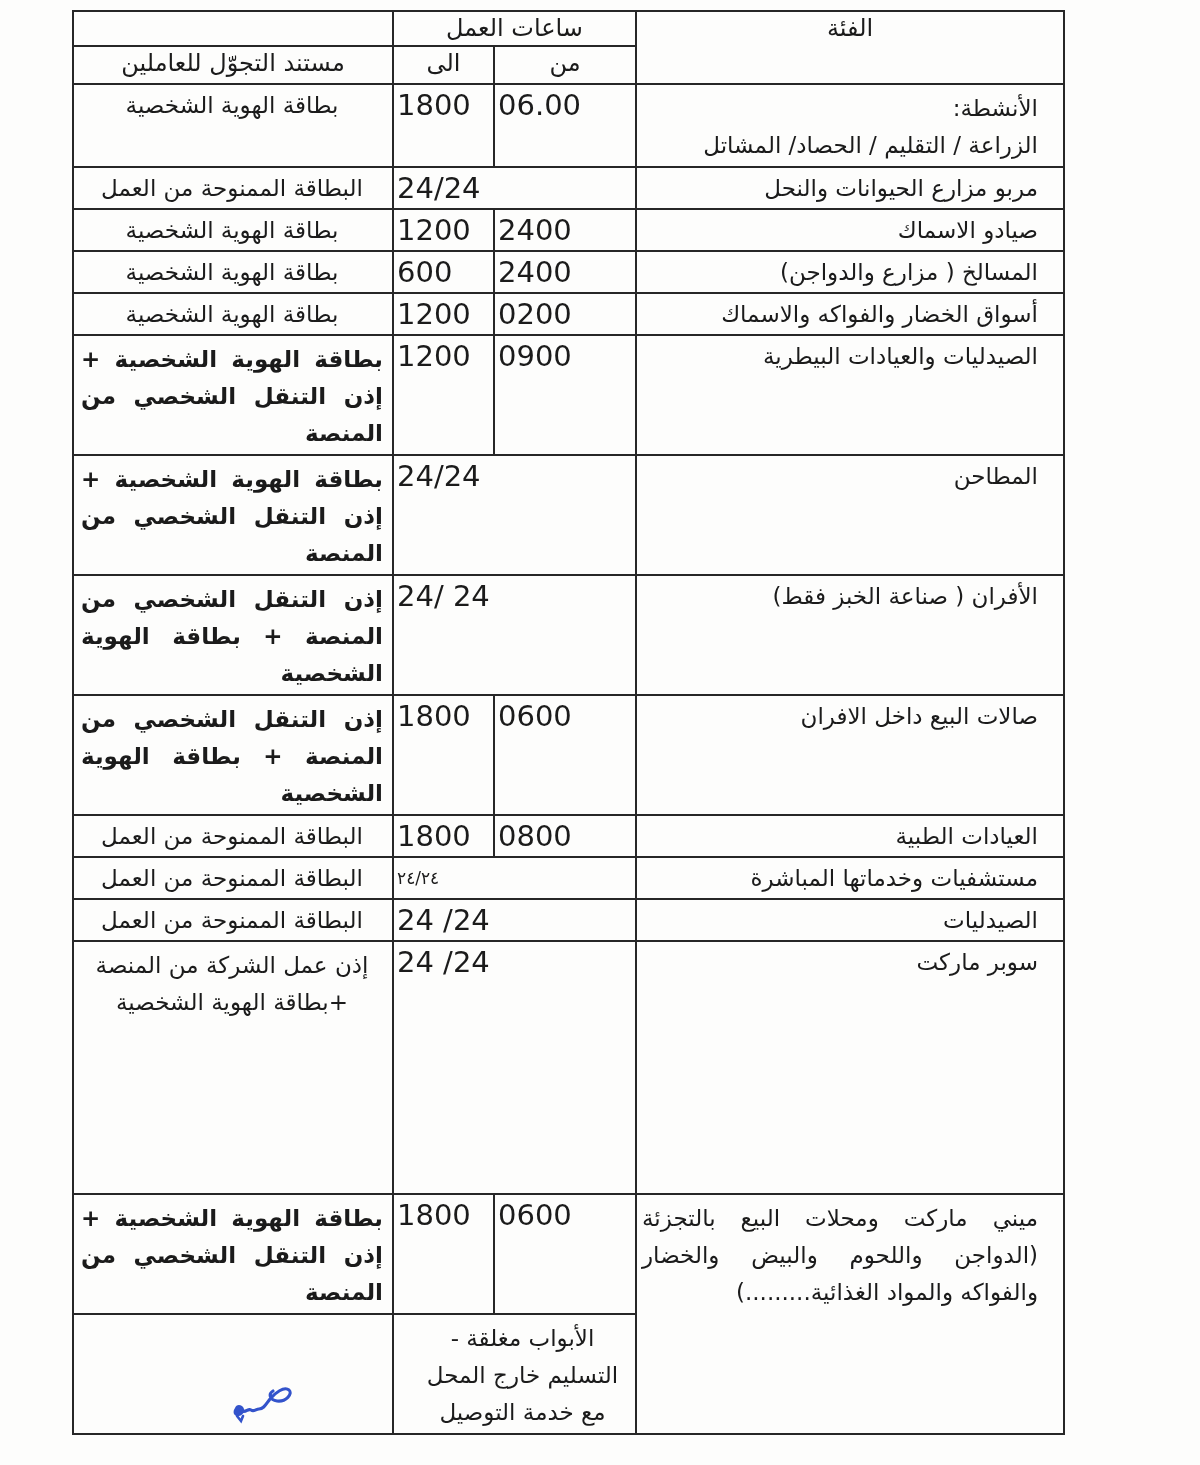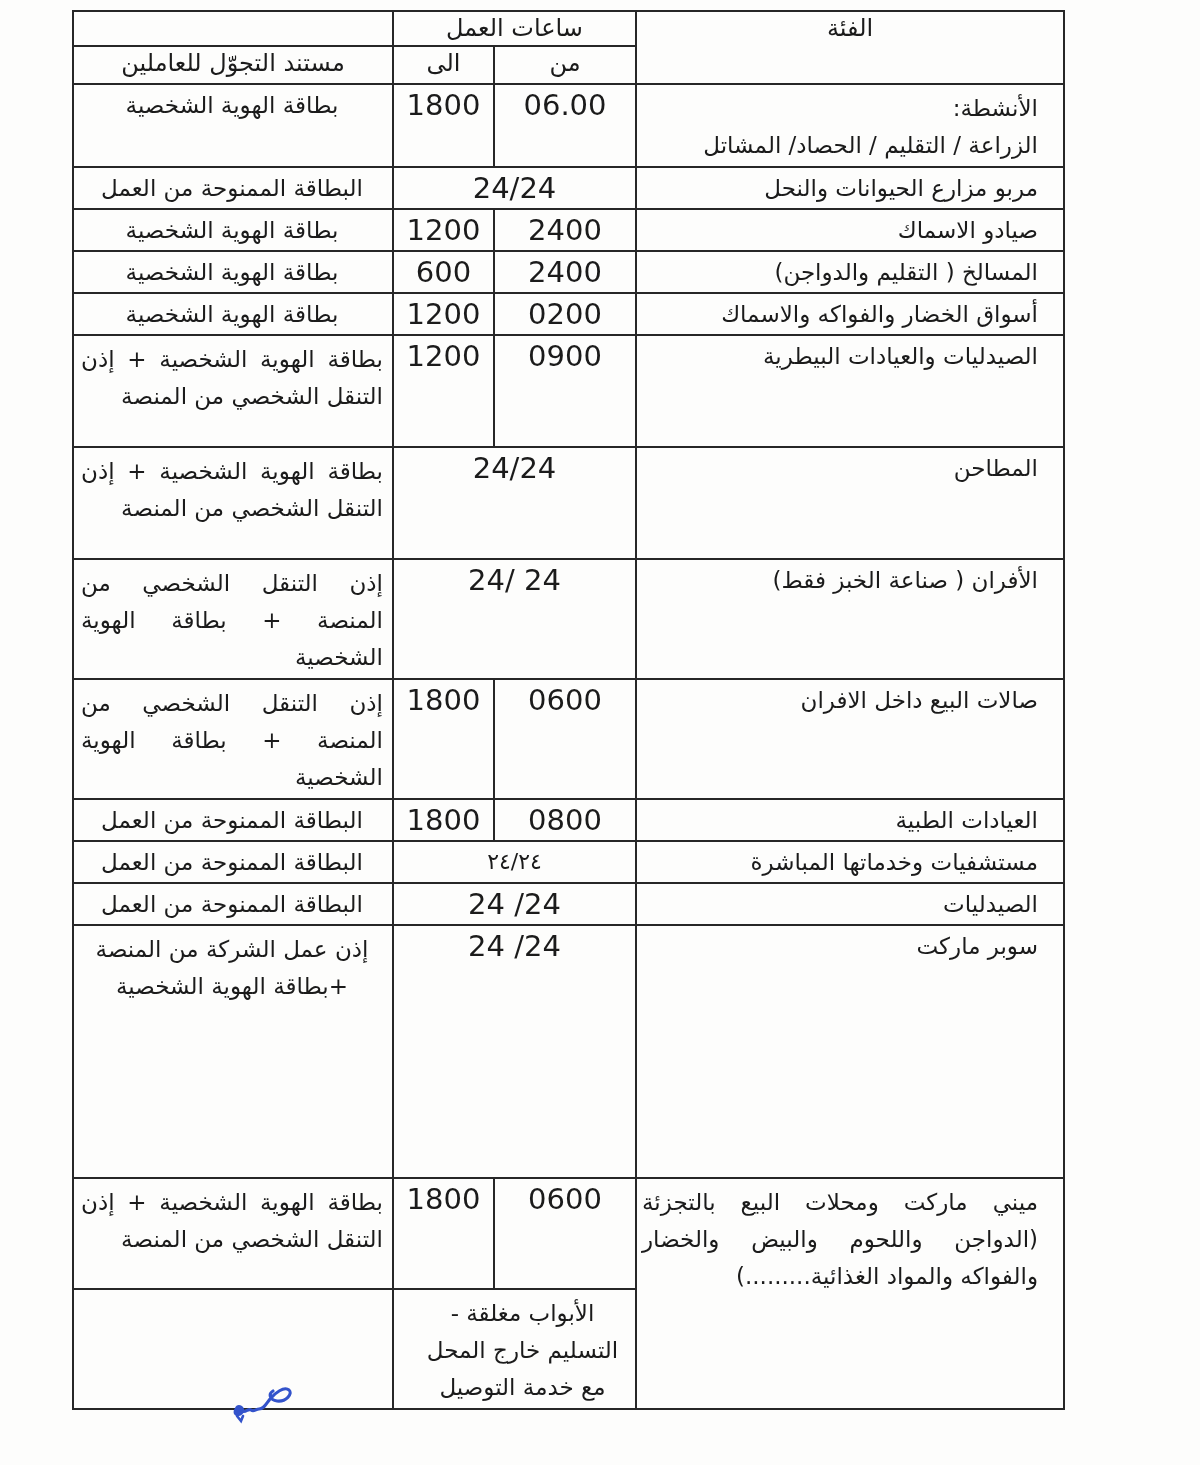--- a/index.html
+++ b/index.html
@@ -39,35 +39,35 @@
   .cat {
     font-size: 23px;
     text-align: right;
     padding: 5px 25px 2px 5px;
     line-height: 30px;
   }
   .cat-j { text-align: justify; text-align-last: right; }
   
   .num {
     font-size: 29px;
-    text-align: center;
+    text-align: left;
     padding: 3px 3px;
     line-height: 34px;
     font-weight: 400;
   }
   .num .hrs { direction: ltr; unicode-bidi: isolate; display: inline-block; }
-  .an { font-size: 22px; }
+  .an { font-size: 17px; }
   
   .doc {
     font-size: 23px;
     text-align: center;
     padding: 5px 9px 2px 7px;
     line-height: 30px;
   }
-  .doc-j { text-align: justify; text-align-last: right; }
+  .doc-j { text-align: justify; text-align-last: right; font-weight: bold; }
   .lh-tall { line-height: 37px; }
   
   .closed {
     font-size: 23px;
     text-align: center;
     padding: 5px 6px 2px 22px;
     line-height: 37px;
   }
   .sig {
     position: absolute;
@@ -117,21 +117,21 @@
       </tr>
 
       <tr style="height:36px">
         <td class="cat">صيادو الاسماك</td>
         <td class="num"><span class="hrs">2400</span></td>
         <td class="num"><span class="hrs">1200</span></td>
         <td class="doc">بطاقة الهوية الشخصية</td>
       </tr>
 
       <tr style="height:38px">
-        <td class="cat">المسالخ ( التقليم والدواجن)</td>
+        <td class="cat">المسالخ ( مزارع والدواجن)</td>
         <td class="num"><span class="hrs">2400</span></td>
         <td class="num"><span class="hrs">600</span></td>
         <td class="doc">بطاقة الهوية الشخصية</td>
       </tr>
 
       <tr style="height:38px">
         <td class="cat">أسواق الخضار والفواكه والاسماك</td>
         <td class="num"><span class="hrs">0200</span></td>
         <td class="num"><span class="hrs">1200</span></td>
         <td class="doc">بطاقة الهوية الشخصية</td>

